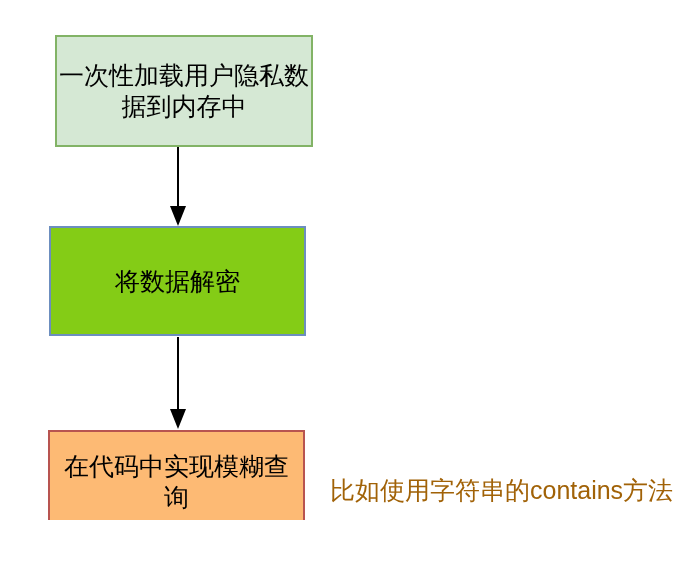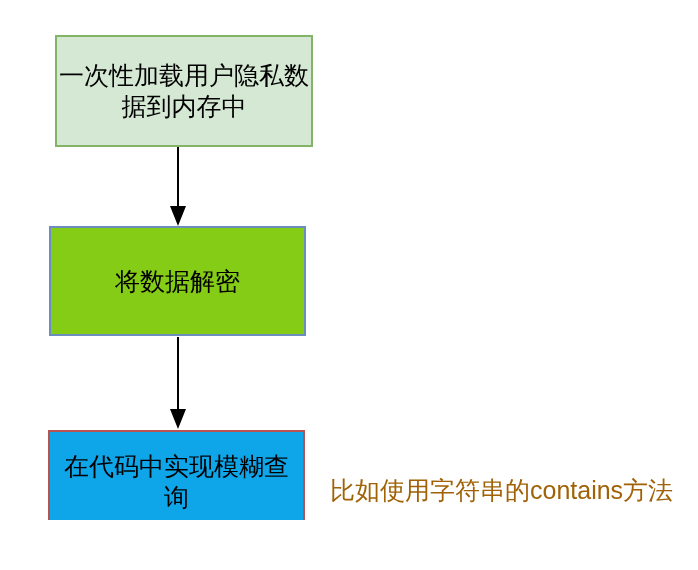--- a/index.html
+++ b/index.html
@@ -65,19 +65,19 @@
   </svg>
 
   <div class="node node-load" style="background: rgb(213, 232, 212); border-color: rgb(130, 179, 102); color: rgb(0, 0, 0);">
     <span>一次性加载用户隐私数据到内存中</span>
   </div>
 
   <div class="node node-decrypt" style="background: #84cc16; border-color: rgb(108, 142, 191); color: rgb(0, 0, 0);">
     <span>将数据解密</span>
   </div>
 
-  <div class="node node-fuzzy" style="background: #0ea5e9; border-color: rgb(184, 84, 80); color: rgb(0, 0, 0);">
+  <div class="node node-fuzzy" style="background: #fdba74; border-color: rgb(184, 84, 80); color: rgb(0, 0, 0);">
     <span>在代码中实现模糊查询</span>
   </div>
 
   <div class="annotation" style="color: #a16207;">比如使用字符串的contains方法</div>
 
 </div>
 
 </body></html>

